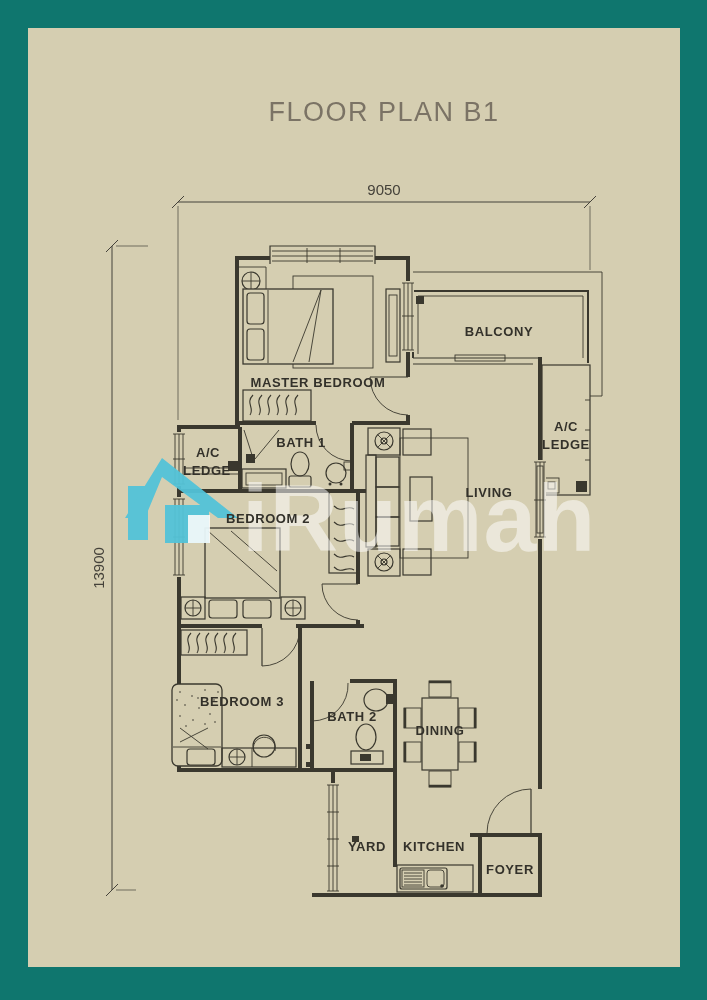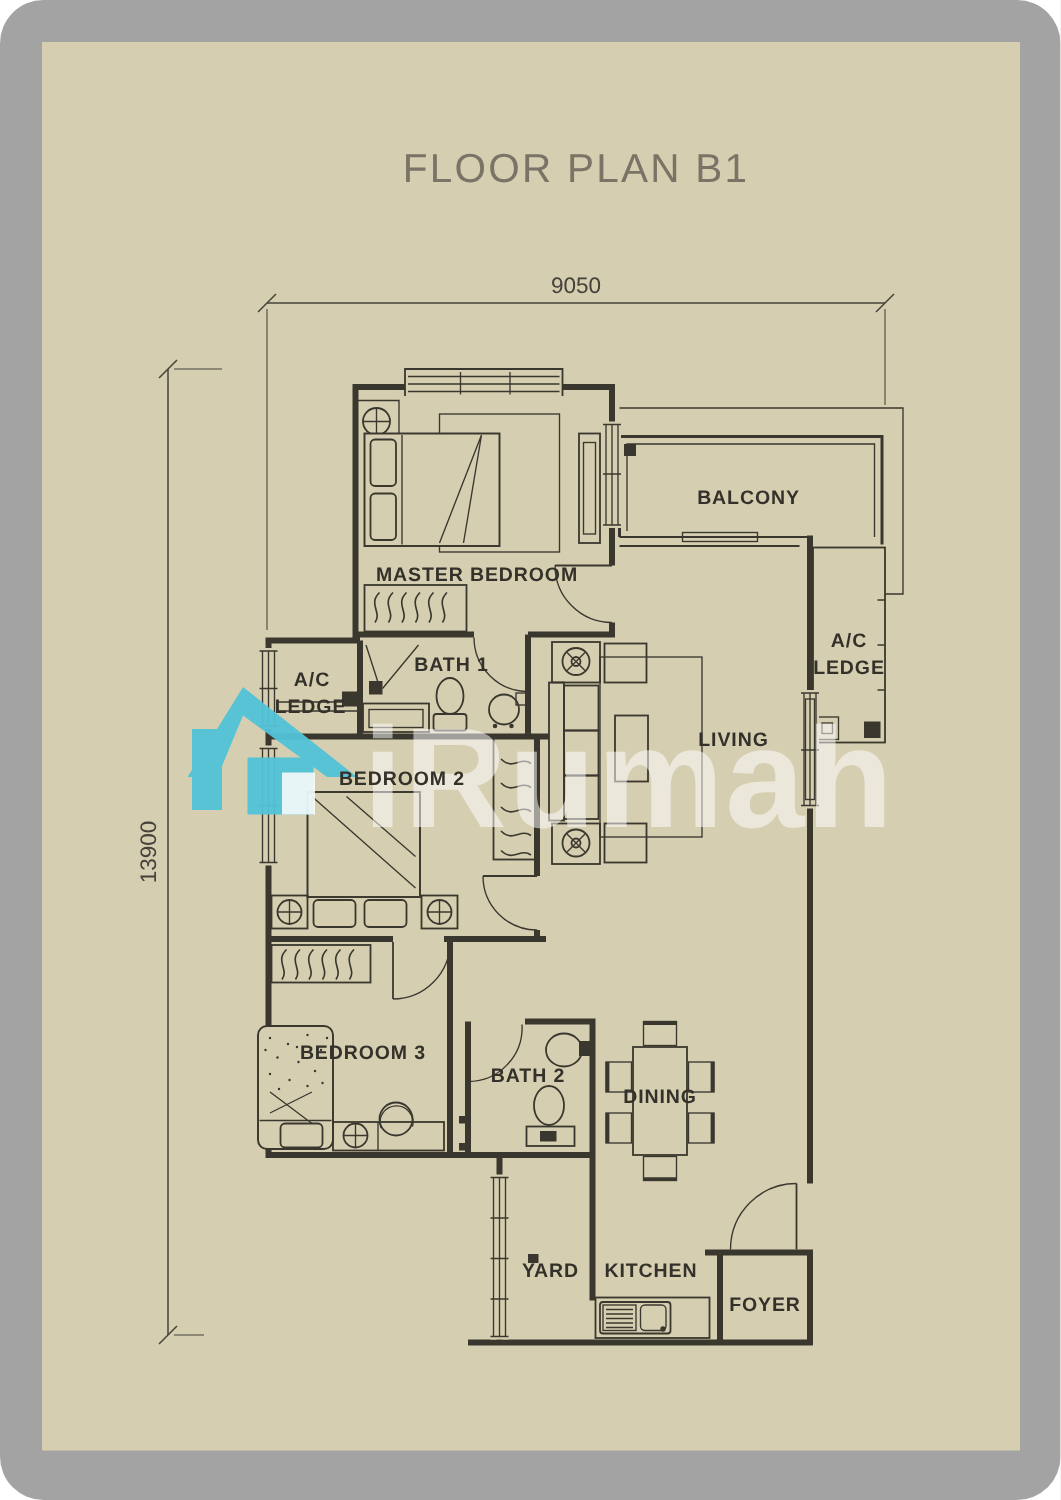--- a/index.html
+++ b/index.html
@@ -1,17 +1,17 @@
 <!DOCTYPE html>
 <html><head>
 <meta charset="utf-8">
 <style>
   html,body{margin:0;padding:0;background:#ffffff;}
-  .page{position:relative;width:707px;height:1000px;background:#a3a3a3;overflow:hidden;
-        font-family:"Liberation Sans",sans-serif;border-radius:29px;}
+  .page{position:relative;width:707px;height:1000px;background:#0f766e;overflow:hidden;
+        font-family:"Liberation Sans",sans-serif;}
   .plan-svg{position:absolute;left:0;top:0;width:707px;height:1000px;}
   text{font-family:"Liberation Sans",sans-serif;}
   .title-text{font-size:27px;letter-spacing:1.5px;fill:#7b7365;font-weight:400;}
   .room-label{font-size:13px;font-weight:700;letter-spacing:0.6px;fill:#33312a;}
   .dim-text{font-size:15px;fill:#45423a;}
   .wall{stroke:#3a382e;stroke-width:4;fill:none;stroke-linecap:butt;}
   .thin{stroke:#3a382e;stroke-width:1.2;fill:none;}
   .thin2{stroke:#3a382e;stroke-width:2;fill:none;}
   .hair{stroke:#3a382e;stroke-width:0.9;fill:none;}
   .furn{stroke:#3a382e;stroke-width:1.2;fill:none;}

